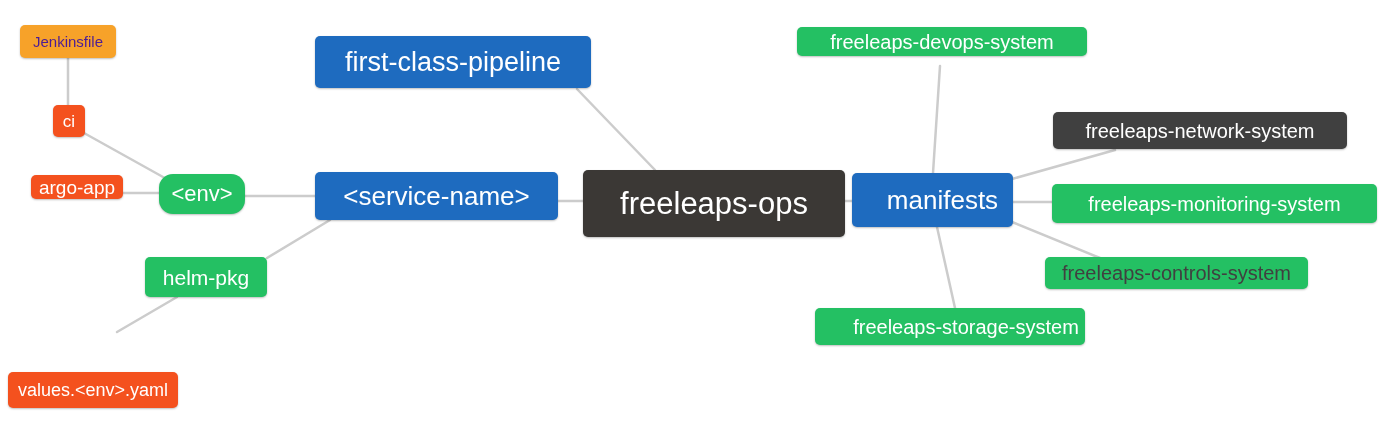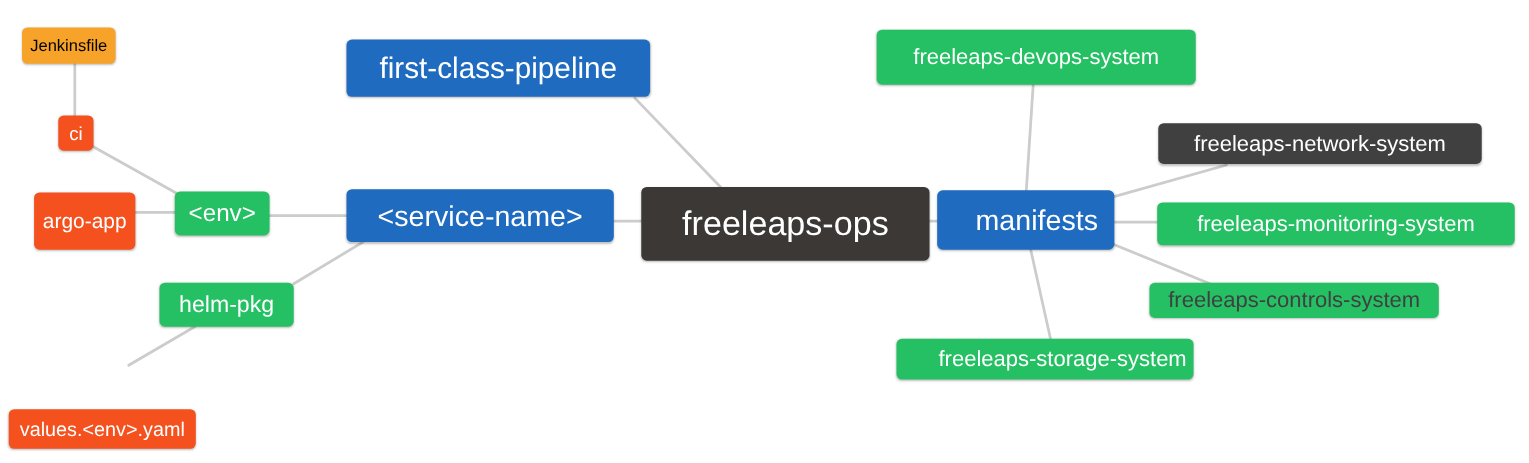--- a/index.html
+++ b/index.html
@@ -52,29 +52,29 @@
       <line x1="577" y1="89" x2="655" y2="170" stroke="#cccccc" stroke-width="2.5" stroke-linecap="round"></line>
       <line x1="558" y1="201" x2="583" y2="201" stroke="#cccccc" stroke-width="2.5" stroke-linecap="round"></line>
       <line x1="845" y1="201" x2="852" y2="201" stroke="#cccccc" stroke-width="2.5" stroke-linecap="round"></line>
       <line x1="940" y1="66" x2="933" y2="173" stroke="#cccccc" stroke-width="2.5" stroke-linecap="round"></line>
       <line x1="1012" y1="179" x2="1115" y2="150" stroke="#cccccc" stroke-width="2.5" stroke-linecap="round"></line>
       <line x1="1013" y1="202" x2="1052" y2="202" stroke="#cccccc" stroke-width="2.5" stroke-linecap="round"></line>
       <line x1="1012" y1="222" x2="1100" y2="258" stroke="#cccccc" stroke-width="2.5" stroke-linecap="round"></line>
       <line x1="937" y1="227" x2="955" y2="308" stroke="#cccccc" stroke-width="2.5" stroke-linecap="round"></line>
     </svg>
   <div id="nodes-layer">
-      <div class="mm-node" style="left: 20px; top: 25px; width: 85px; height: 33px; background: rgb(247, 162, 41); font-size: 15px; color: #000000;">Jenkinsfile</div>
+      <div class="mm-node" style="left: 20px; top: 25px; width: 96px; height: 33px; background: rgb(247, 162, 41); font-size: 15px; color: #4c1d95;">Jenkinsfile</div>
       <div class="mm-node" style="left: 53px; top: 105px; width: 32px; height: 32px; background: rgb(244, 81, 30); font-size: 17px; color: rgb(255, 255, 255);">ci</div>
-      <div class="mm-node" style="left: 31px; top: 175px; width: 92px; height: 52px; background: rgb(244, 81, 30); font-size: 19px; color: rgb(255, 255, 255);">argo-app</div>
-      <div class="mm-node" style="left: 159px; top: 174px; width: 86px; height: 40px; background: rgb(36, 192, 99); font-size: 22px; color: rgb(255, 255, 255);">&lt;env&gt;</div>
+      <div class="mm-node" style="left: 31px; top: 175px; width: 92px; height: 24px; background: rgb(244, 81, 30); font-size: 19px; color: rgb(255, 255, 255);">argo-app</div>
+      <div class="mm-node" style="left: 159px; top: 174px; width: 86px; height: 40px; background: rgb(36, 192, 99); font-size: 22px; color: rgb(255, 255, 255); border-radius: 14px;">&lt;env&gt;</div>
       <div class="mm-node" style="left: 145px; top: 257px; width: 122px; height: 40px; background: rgb(36, 192, 99); font-size: 21px; color: rgb(255, 255, 255);">helm-pkg</div>
       <div class="mm-node" style="left: 8px; top: 332px; width: 170px; height: 36px; background: rgb(244, 81, 30); font-size: 18px; color: rgb(255, 255, 255); margin-top: 40px;">values.&lt;env&gt;.yaml</div>
       <div class="mm-node" style="left: 315px; top: 36px; width: 276px; height: 52px; background: rgb(30, 107, 191); font-size: 27px; color: rgb(255, 255, 255);">first-class-pipeline</div>
       <div class="mm-node" style="left: 315px; top: 172px; width: 243px; height: 48px; background: rgb(30, 107, 191); font-size: 26px; color: rgb(255, 255, 255);">&lt;service-name&gt;</div>
       <div class="mm-node" style="left: 583px; top: 170px; width: 262px; height: 67px; background: rgb(59, 56, 53); font-size: 31px; color: rgb(255, 255, 255);">freeleaps-ops</div>
       <div class="mm-node" style="left: 852px; top: 173px; width: 161px; height: 54px; background: rgb(30, 107, 191); font-size: 26px; color: rgb(255, 255, 255); padding-left: 20px;">manifests</div>
-      <div class="mm-node" style="left: 797px; top: 27px; width: 290px; height: 50px; background: rgb(36, 192, 99); font-size: 20px; color: rgb(255, 255, 255);">freeleaps-devops-system</div>
+      <div class="mm-node" style="left: 797px; top: 27px; width: 290px; height: 29px; background: rgb(36, 192, 99); font-size: 20px; color: rgb(255, 255, 255);">freeleaps-devops-system</div>
       <div class="mm-node" style="left: 1053px; top: 112px; width: 294px; height: 37px; background: #404040; font-size: 20px; color: rgb(255, 255, 255);">freeleaps-network-system</div>
       <div class="mm-node" style="left: 1052px; top: 184px; width: 325px; height: 39px; background: rgb(36, 192, 99); font-size: 20px; color: rgb(255, 255, 255); text-align: center;">freeleaps-monitoring-system</div>
       <div class="mm-node" style="left: 1045px; top: 257px; width: 263px; height: 32px; background: rgb(36, 192, 99); font-size: 20px; color: #404040;">freeleaps-controls-system</div>
       <div class="mm-node" style="left: 815px; top: 308px; width: 270px; height: 37px; background: rgb(36, 192, 99); font-size: 20px; color: rgb(255, 255, 255); padding-left: 32px;">freeleaps-storage-system</div>
     </div>
 </div>
 
 </body></html>

